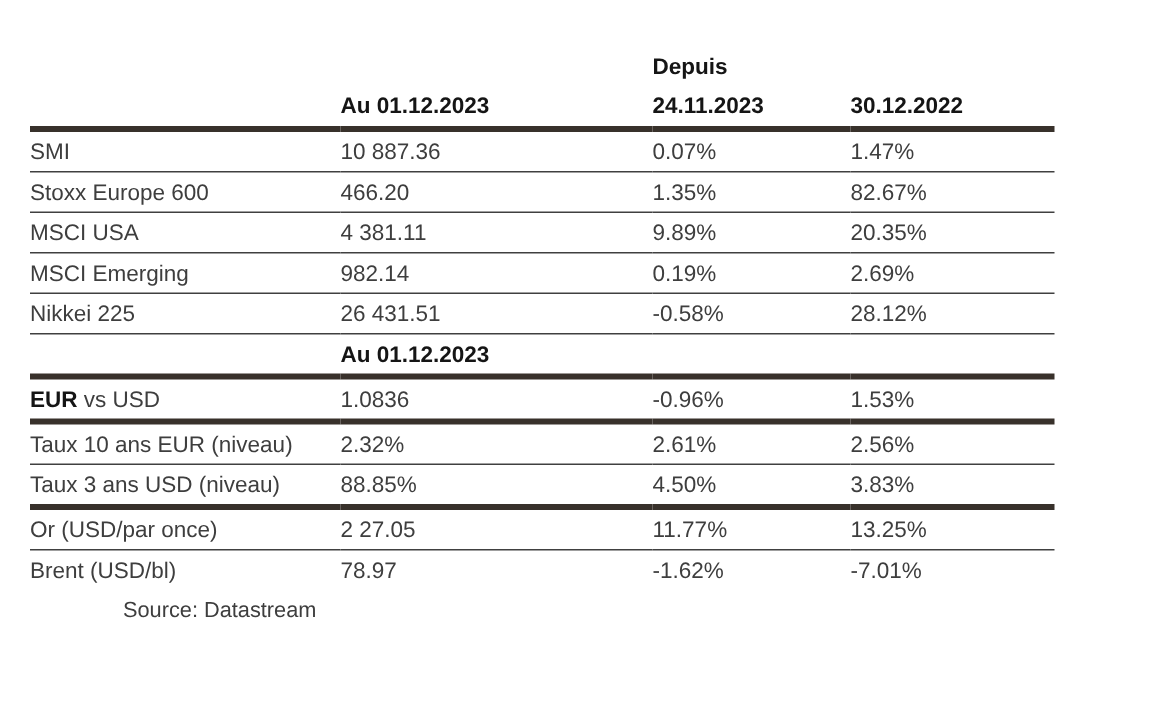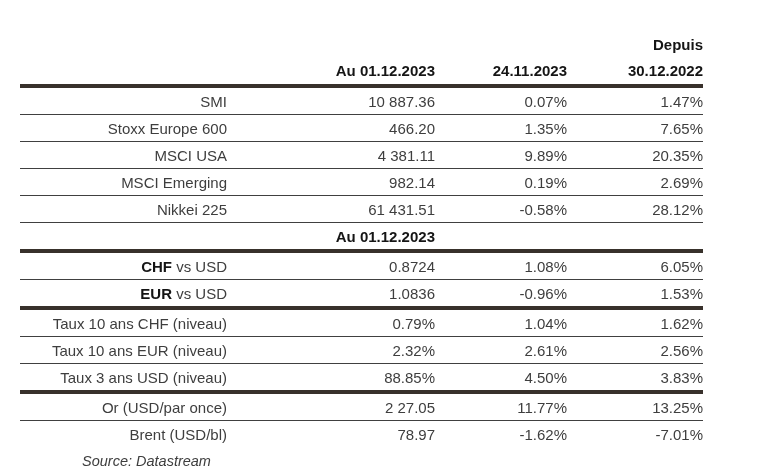--- a/index.html
+++ b/index.html
@@ -19,21 +19,21 @@
     width: 684px;
   }
   table.market {
     border-collapse: collapse;
     table-layout: fixed;
     width: 683px;
     font-size: 15px;
   }
   table.market td {
     padding: 0;
-    text-align: right;
+    text-align: left;
     vertical-align: middle;
     height: 26px;
     white-space: nowrap;
   }
   tr.depuis-row td {
     height: 24px;
     border: none;
   }
   td.depuis-cell {
     text-align: center;
@@ -48,21 +48,20 @@
   }
   tr.b-thin td  { border-bottom: 1px solid #404040; margin-top: 22px; }
   tr.b-thick td { border-bottom: 4px solid #38312b; }
   tr.b-none td  { border-bottom: none; margin-top: 20px; }
   td.lbl b, td.subhead { font-weight: 700; color: #151515; }
   td.subhead { text-align: right; }
   .source-note {
     margin-top: 6px;
     margin-left: 62px;
     font-size: 14.5px;
-    font-style: italic;
     color: #3e3e3e;
   }
 </style>
 </head>
 <body>
 
 <div class="page">
   <table class="market">
     <colgroup>
       <col style="width:207px">
@@ -86,63 +85,51 @@
       <tr class="b-thin">
         <td class="lbl">SMI</td>
         <td>10 887.36</td>
         <td>0.07%</td>
         <td>1.47%</td>
       </tr>
       <tr class="b-thin">
         <td class="lbl">Stoxx Europe 600</td>
         <td>466.20</td>
         <td>1.35%</td>
-        <td>7.65%</td>
+        <td>82.67%</td>
       </tr>
       <tr class="b-thin">
         <td class="lbl">MSCI USA</td>
         <td>4 381.11</td>
         <td>9.89%</td>
         <td>20.35%</td>
       </tr>
       <tr class="b-thin">
         <td class="lbl">MSCI Emerging</td>
         <td>982.14</td>
         <td>0.19%</td>
         <td>2.69%</td>
       </tr>
       <tr class="b-thin">
         <td class="lbl">Nikkei 225</td>
-        <td>61 431.51</td>
+        <td>26 431.51</td>
         <td>-0.58%</td>
         <td>28.12%</td>
       </tr>
       <tr class="b-thick">
         <td></td>
         <td class="subhead">Au 01.12.2023</td>
         <td></td>
         <td></td>
       </tr>
-      <tr class="b-thin">
-        <td class="lbl"><b>CHF</b><span> vs USD</span></td>
-        <td>0.8724</td>
-        <td>1.08%</td>
-        <td>6.05%</td>
-      </tr>
       <tr class="b-thick">
         <td class="lbl"><b>EUR</b><span> vs USD</span></td>
         <td>1.0836</td>
         <td>-0.96%</td>
         <td>1.53%</td>
-      </tr>
-      <tr class="b-thin">
-        <td class="lbl">Taux 10 ans CHF (niveau)</td>
-        <td>0.79%</td>
-        <td>1.04%</td>
-        <td>1.62%</td>
       </tr>
       <tr class="b-thin">
         <td class="lbl">Taux 10 ans EUR (niveau)</td>
         <td>2.32%</td>
         <td>2.61%</td>
         <td>2.56%</td>
       </tr>
       <tr class="b-thick">
         <td class="lbl">Taux 3 ans USD (niveau)</td>
         <td>88.85%</td>

